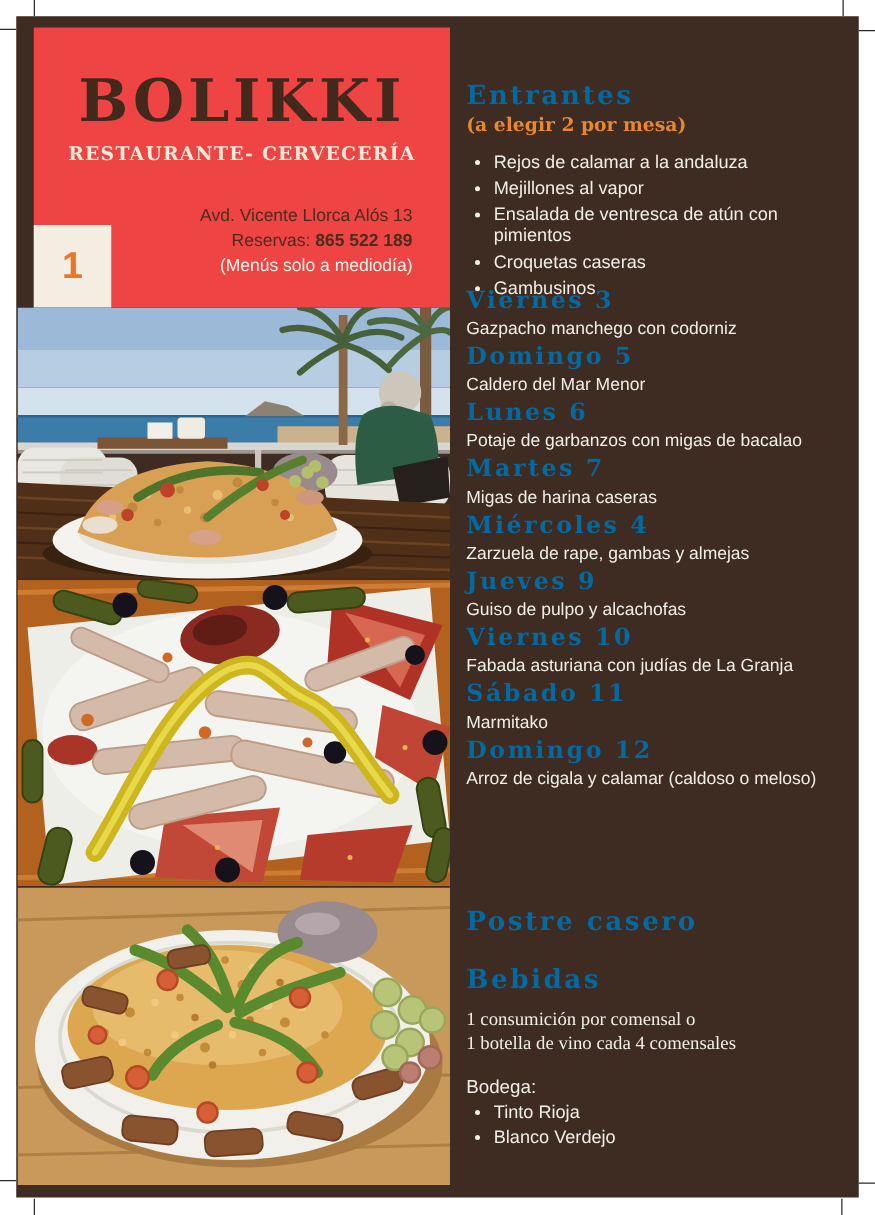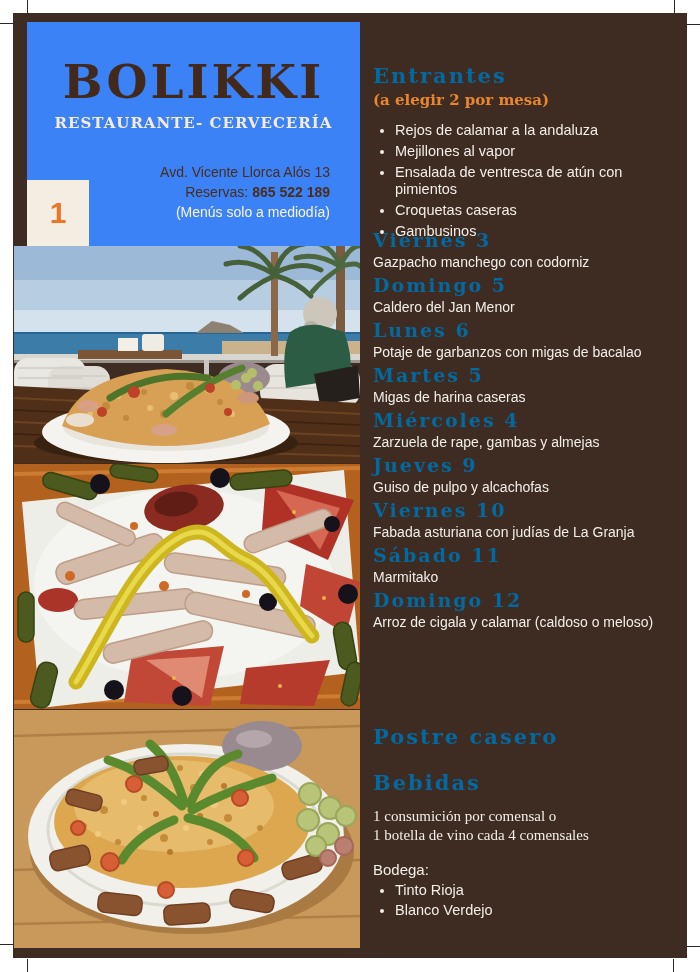--- a/index.html
+++ b/index.html
@@ -3,21 +3,21 @@
 <meta charset="utf-8">
 <style>
   html,body{margin:0;padding:0;background:#ffffff;}
   .canvas{position:relative;width:700px;height:972px;background:#ffffff;overflow:hidden;
           font-family:"Liberation Sans",sans-serif;}
   
   .mark{position:absolute;background:#2a2a2a;}
   
   .page{position:absolute;left:13px;top:13px;width:674px;height:945px;background:#3e2b21;}
   
-  .orange-block{position:absolute;left:27px;top:22px;width:333px;height:224px;background:#3b82f6;}
+  .orange-block{position:absolute;left:27px;top:22px;width:333px;height:224px;background:#ef4444;}
   .brand-title{margin:36px 0 0 0;text-align:center;font-family:"DejaVu Serif","Liberation Serif",serif;
                font-weight:700;font-size:47px;line-height:1;letter-spacing:3px;color:#42291c;}
   .brand-sub{margin:9px 0 0 0;text-align:center;font-family:"DejaVu Serif","Liberation Serif",serif;
              font-weight:700;font-size:15px;letter-spacing:1px;color:#f6ebd9;}
   .addr{position:absolute;right:30px;top:140px;text-align:right;font-size:14px;line-height:20px;color:#4a2d1d;}
   .addr .note{color:#fbf5ea;}
   .addr b{font-weight:700;}
   
   .badge{position:absolute;left:27px;top:180px;width:62px;height:66px;background:#f4ede2;
          display:flex;align-items:center;justify-content:center;}
@@ -355,28 +355,28 @@
     </ul>
   </div>
 
   <div class="mcol days">
     <div class="day">
       <h3 class="slab">Viernes 3</h3>
       <p>Gazpacho manchego con codorniz</p>
     </div>
     <div class="day">
       <h3 class="slab">Domingo 5</h3>
-      <p>Caldero del Jan Menor</p>
+      <p>Caldero del Mar Menor</p>
     </div>
     <div class="day">
       <h3 class="slab">Lunes 6</h3>
       <p>Potaje de garbanzos con migas de bacalao</p>
     </div>
     <div class="day">
-      <h3 class="slab">Martes 5</h3>
+      <h3 class="slab">Martes 7</h3>
       <p>Migas de harina caseras</p>
     </div>
     <div class="day">
       <h3 class="slab">Miércoles 4</h3>
       <p>Zarzuela de rape, gambas y almejas</p>
     </div>
     <div class="day">
       <h3 class="slab">Jueves 9</h3>
       <p>Guiso de pulpo y alcachofas</p>
     </div>

